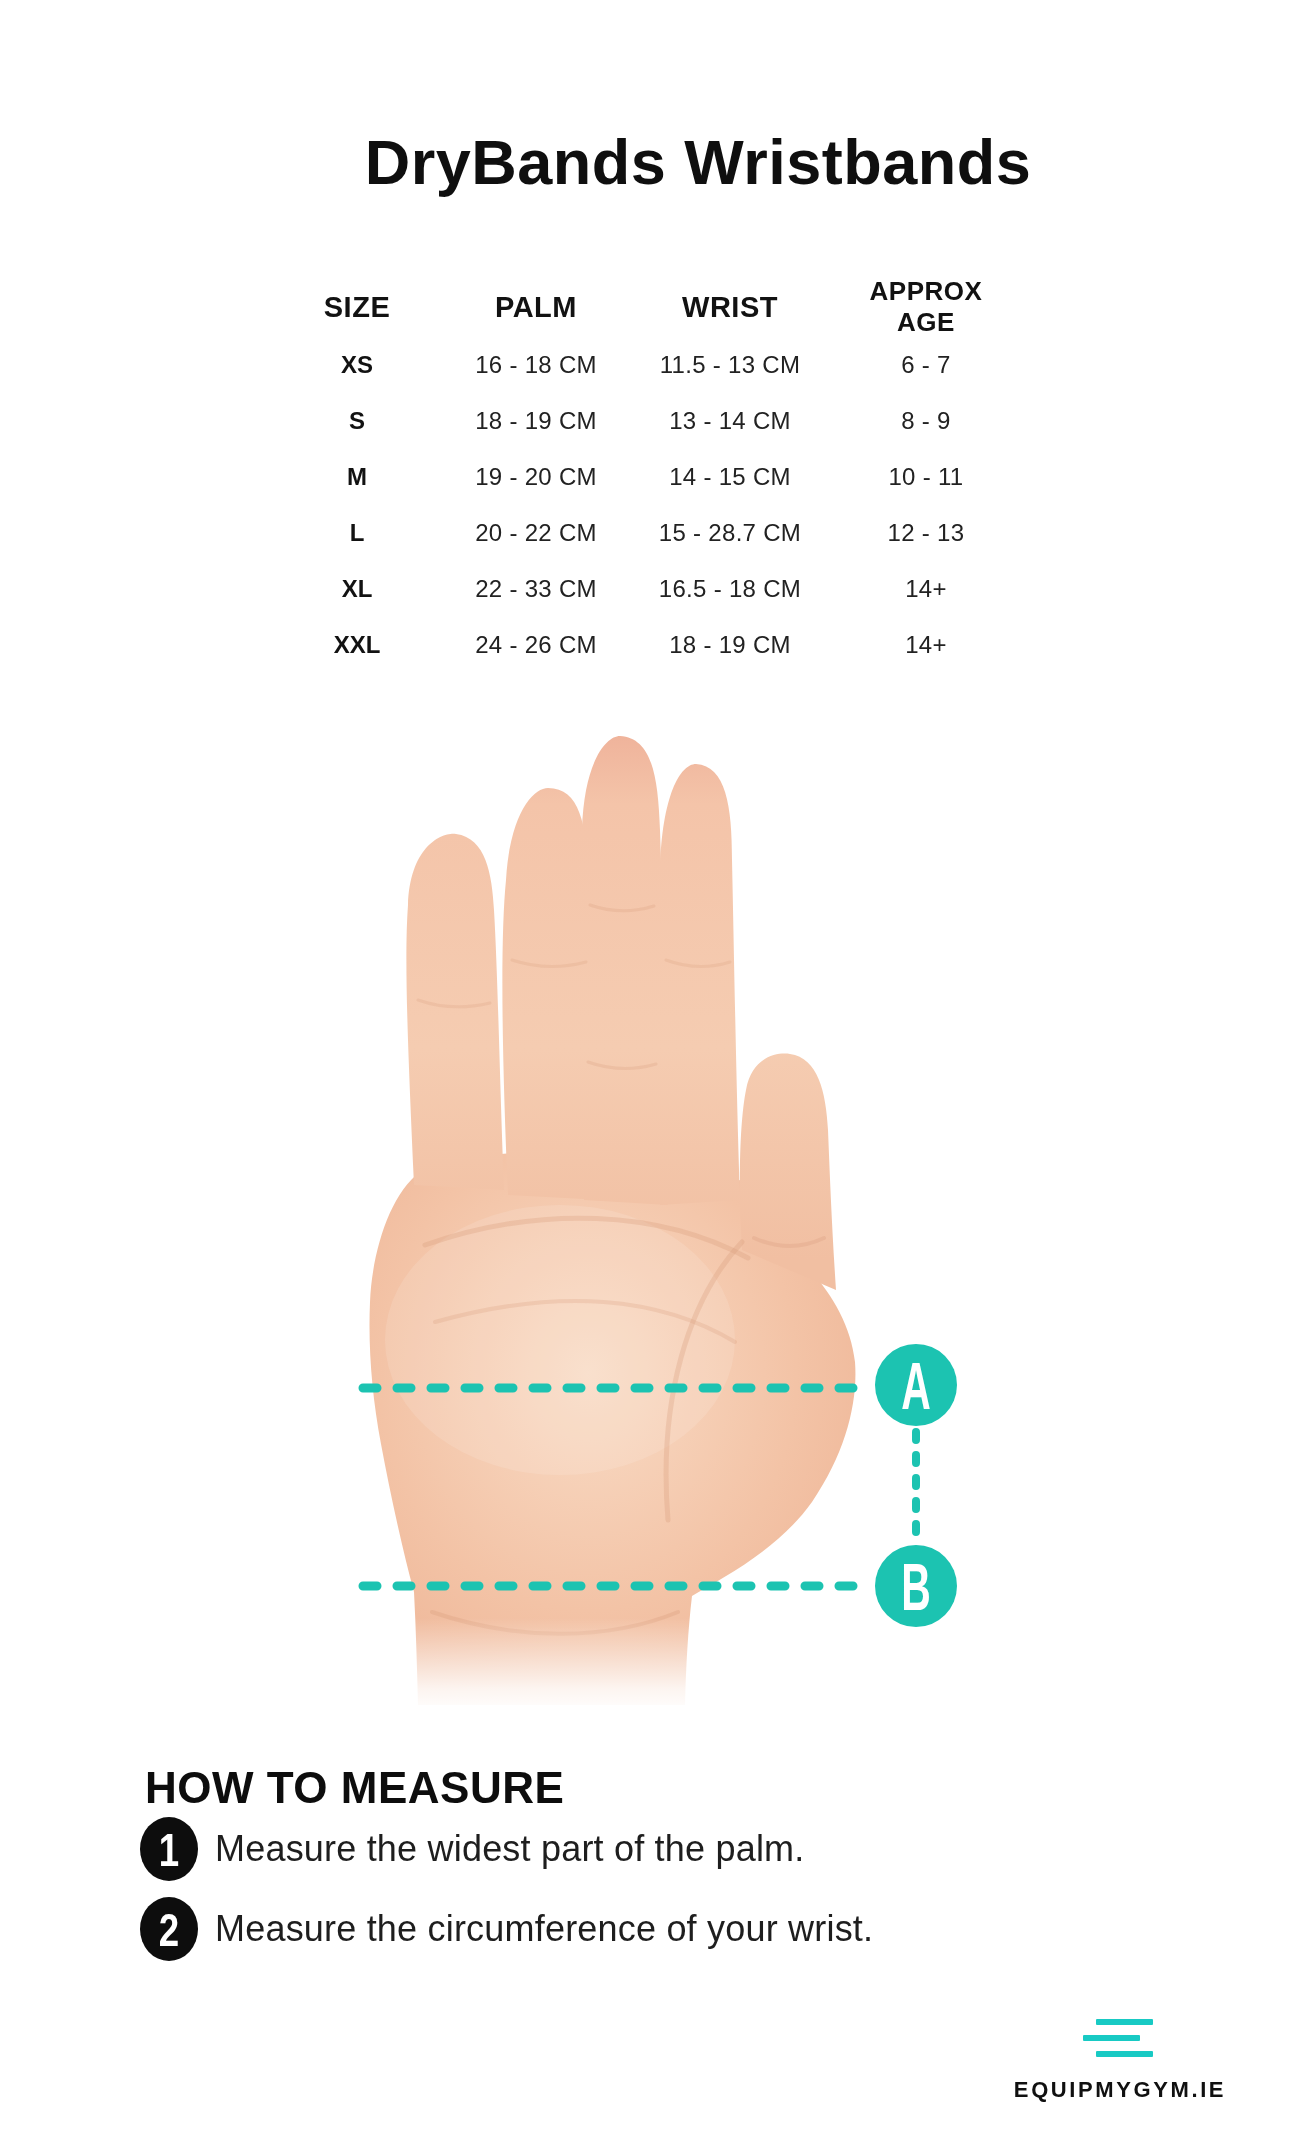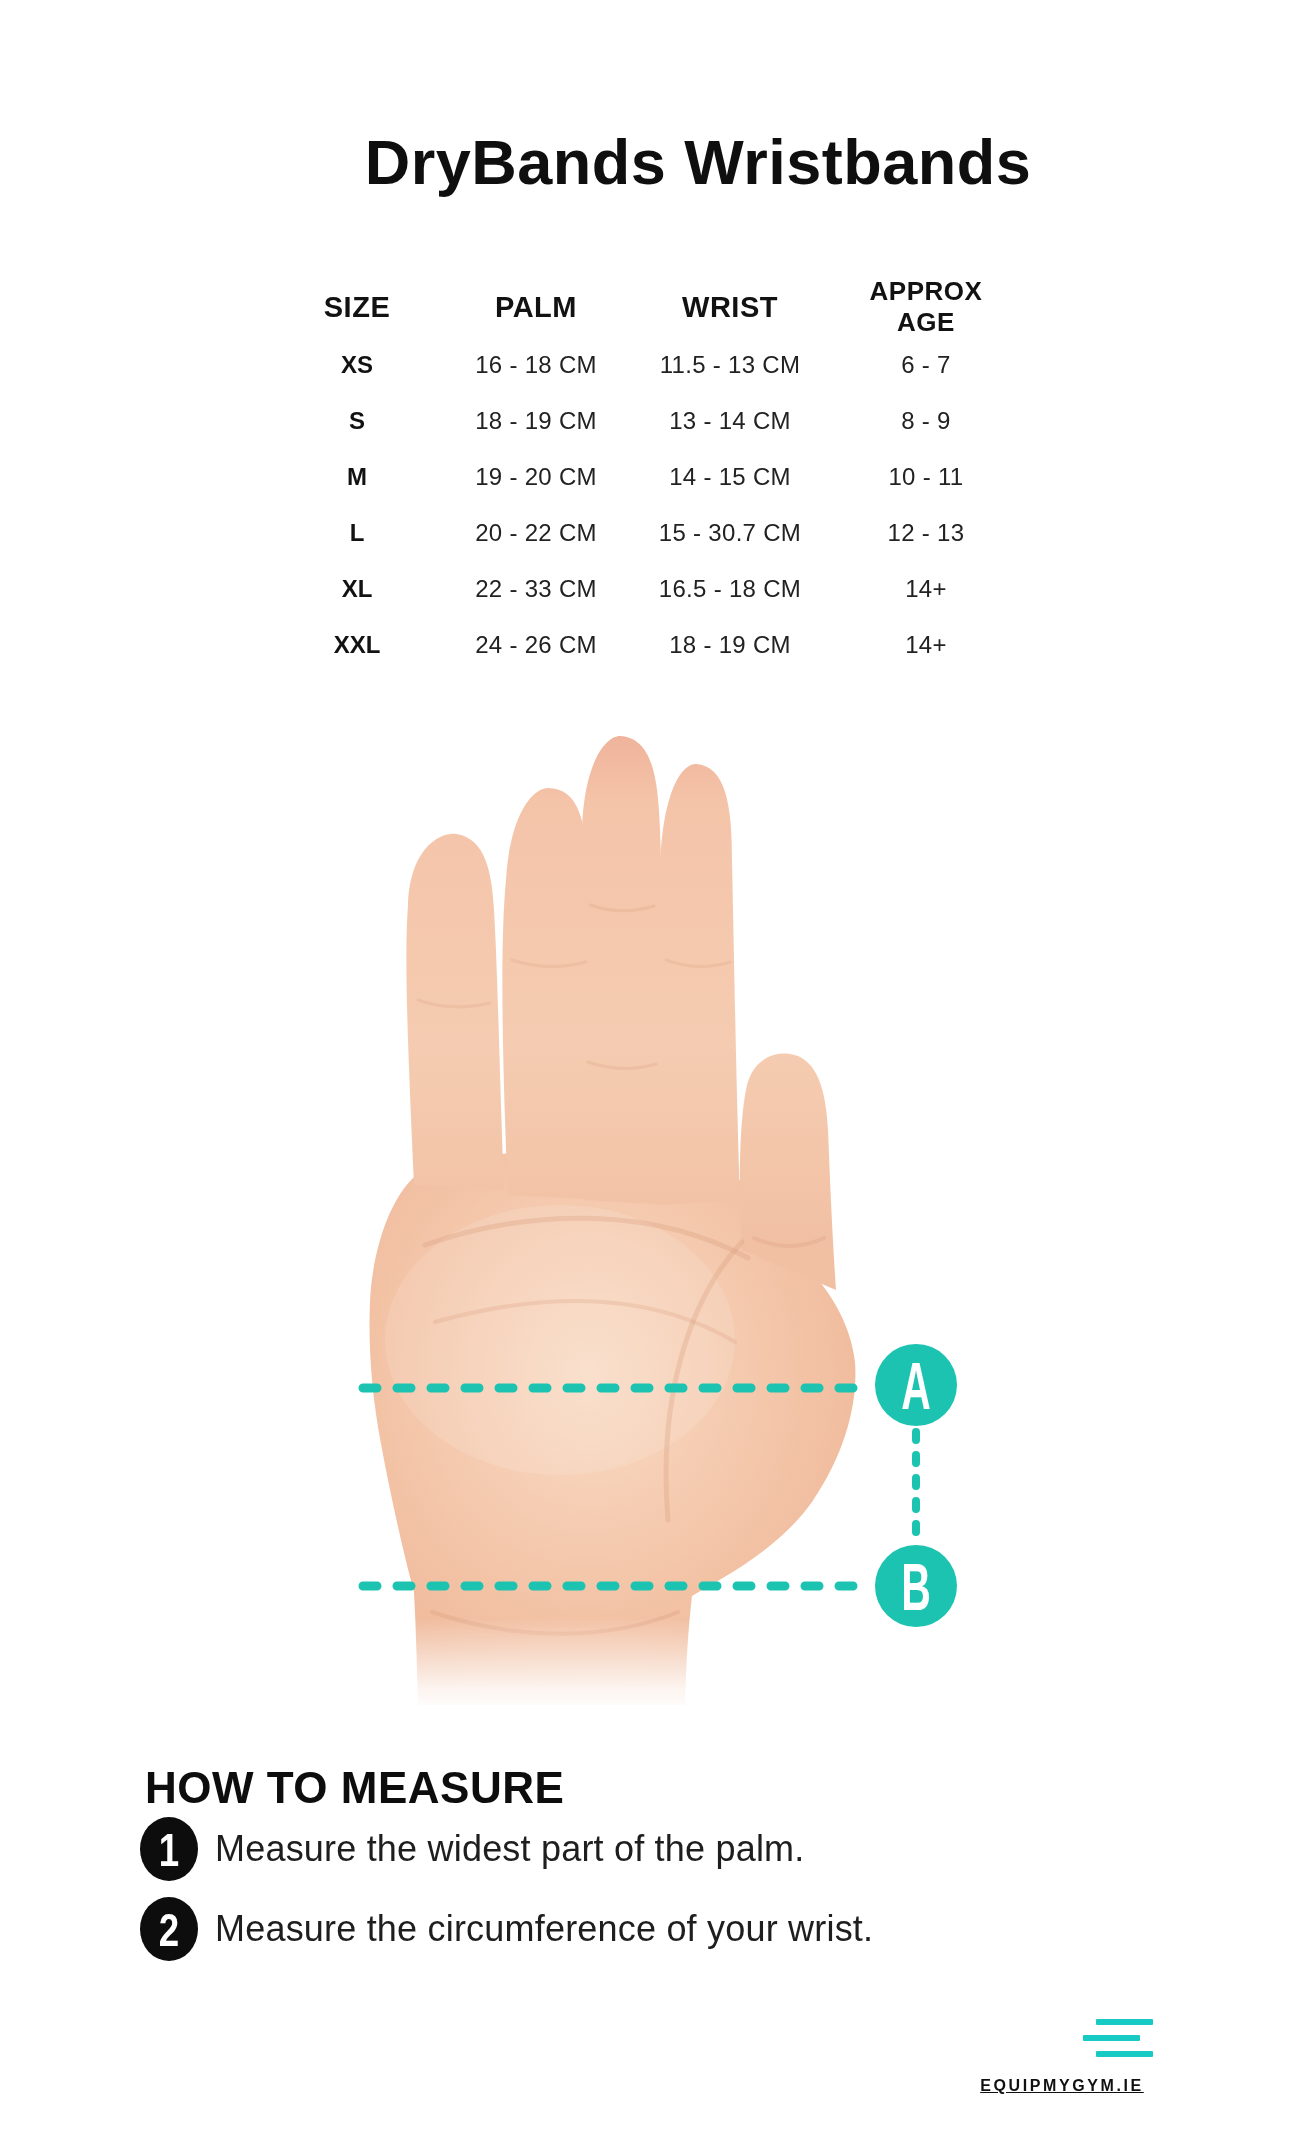--- a/index.html
+++ b/index.html
@@ -30,22 +30,22 @@
   }
   .step-text {
     position:absolute; left:215px; height:42px; display:flex; align-items:center;
     font-size:36px; font-weight:400; color:#1e1e1e; letter-spacing:0.2px;
   }
   .step-text.s1 { top:1828px; }
   .step-text.s2 { top:1908px;text-align:right; }
   
   .logo-bar { position:absolute; height:6px; width:57px; border-radius:1px; }
   .logo-text {
-    position:absolute; left:949px; top:2077px; width:226px; text-align:center;
-    font-size:16px; font-weight:700; letter-spacing:2.6px; color:#101010;text-decoration:underline;
+    position:absolute; left:1007px; top:2077px; width:226px; text-align:center;
+    font-size:22px; font-weight:700; letter-spacing:2.6px; color:#101010;
   }
   
   .art { position:absolute; left:0; top:0; }
 </style>
 </head>
 <body>
 
 <div class="page">
 
   <div class="title">DryBands Wristbands</div>
@@ -67,21 +67,21 @@
     <div class="cell td-val">13 - 14 CM</div>
     <div class="cell td-val">8 - 9</div>
 
     <div class="cell td-size">M</div>
     <div class="cell td-val">19 - 20 CM</div>
     <div class="cell td-val">14 - 15 CM</div>
     <div class="cell td-val">10 - 11</div>
 
     <div class="cell td-size">L</div>
     <div class="cell td-val">20 - 22 CM</div>
-    <div class="cell td-val">15 - 30.7 CM</div>
+    <div class="cell td-val">15 - 28.7 CM</div>
     <div class="cell td-val">12 - 13</div>
 
     <div class="cell td-size">XL</div>
     <div class="cell td-val">22 - 33 CM</div>
     <div class="cell td-val">16.5 - 18 CM</div>
     <div class="cell td-val">14+</div>
 
     <div class="cell td-size">XXL</div>
     <div class="cell td-val">24 - 26 CM</div>
     <div class="cell td-val">18 - 19 CM</div>

